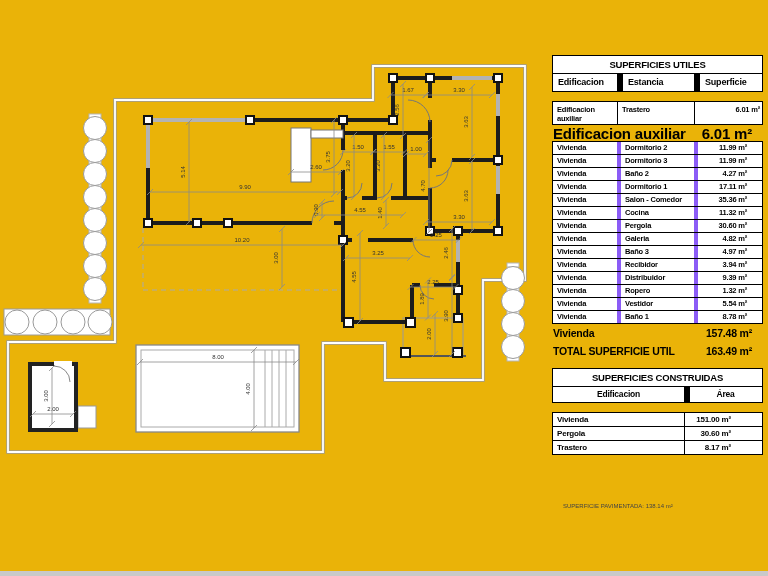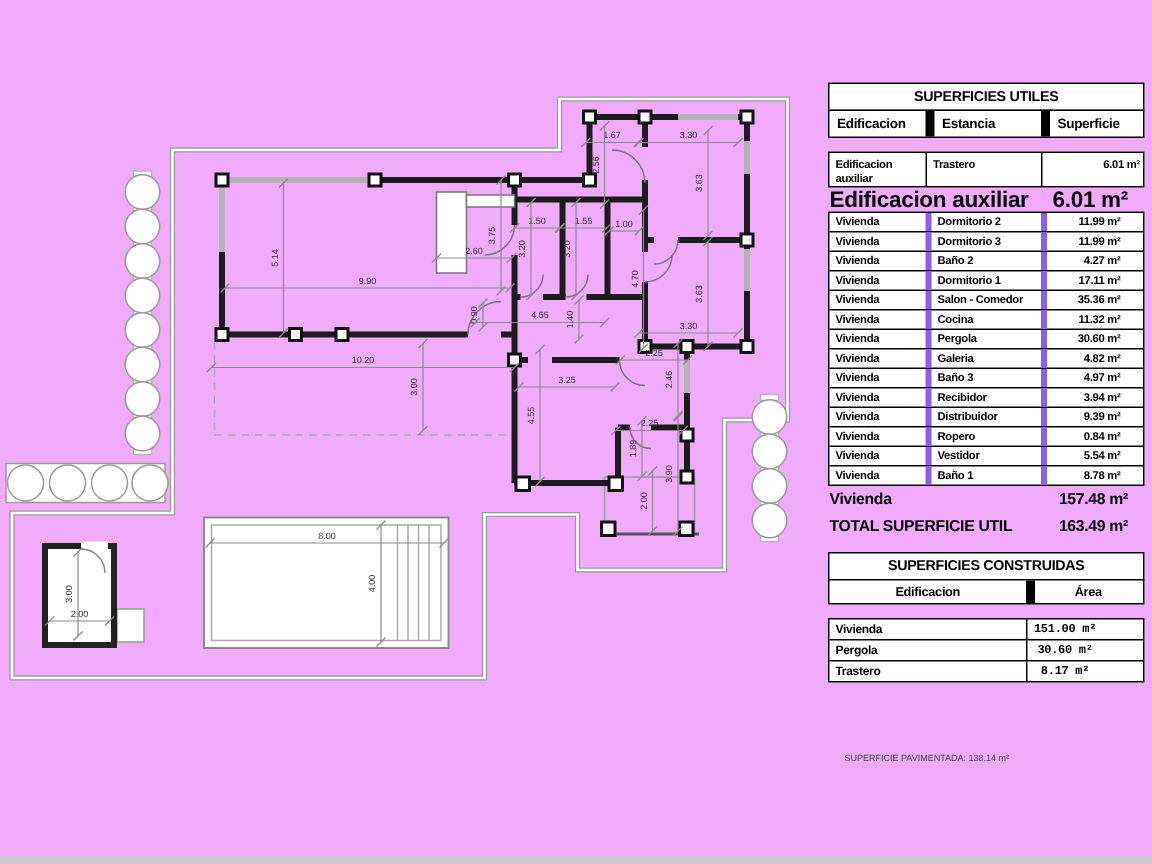--- a/index.html
+++ b/index.html
@@ -1,16 +1,16 @@
 <!DOCTYPE html>
 <html><head>
 <meta charset="utf-8">
 <style>
   html,body{margin:0;padding:0;background:#fff;}
-  #page{position:relative;width:768px;height:576px;background:#f0abfc;overflow:hidden;
+  #page{position:relative;width:768px;height:576px;background:#eab308;overflow:hidden;
         font-family:"Liberation Sans", sans-serif;}
   #plan-svg{position:absolute;left:0;top:0;}
   .dim-text{font-family:"Liberation Sans", sans-serif;font-size:6px;fill:#333;}
   
   .tbl{position:absolute;width:211px;color:#000;}
   #t1{left:552px;top:55px;}
   #t2{left:552px;top:368px;}
   .tbox{border:1px solid #000;box-sizing:border-box;background:#fff;}
   .tb-title{height:19px;line-height:18px;text-align:center;font-size:9.5px;font-weight:bold;letter-spacing:-0.2px;}
   .grid3{display:grid;grid-template-columns:64px 77px 66px;}
@@ -33,21 +33,21 @@
   .sumrow{display:flex;justify-content:space-between;align-items:center;height:16px;
           font-weight:bold;font-size:15px;letter-spacing:-0.2px;}
   .sumrow .sv{padding-right:11px;}
   .sumrow .sl{padding-left:1px;}
   .totrow{height:18px;font-size:10.5px;}
   .r2{display:grid;grid-template-columns:131px 77px;border-top:1px solid #000;}
   .r2:first-child{border-top:none;}
   .c2{font-size:8px;font-weight:bold;letter-spacing:-0.2px;line-height:13px;height:13px;
       padding-left:4px;border-left:1px solid #000;box-sizing:border-box;}
   .c2:first-child{border-left:none;}
-  .c2.val{text-align:center;padding-right:30px;font-family:Liberation Mono, monospace;}
+  .c2.val{text-align:right;padding-right:30px;}
   .hc2{text-align:center;padding-left:0;font-size:8.5px;height:15px;line-height:14px;}
   #footnote{position:absolute;left:563px;top:503px;font-size:6px;color:#444;letter-spacing:0;}
   #bottom-strip{position:absolute;left:0;top:571px;width:768px;height:5px;background:#c9c9c9;}
 </style>
 </head>
 <body>
 
 <div id="page">
 
   <svg id="plan-svg" width="768" height="576" viewBox="0 0 768 576">
@@ -399,21 +399,21 @@
           <div class="cell val">3.94 m²</div>
         </div>
         <div class="rrow">
           <div class="cell">Vivienda</div>
           <div class="cell">Distribuidor</div>
           <div class="cell val">9.39 m²</div>
         </div>
         <div class="rrow">
           <div class="cell">Vivienda</div>
           <div class="cell">Ropero</div>
-          <div class="cell val">0.84 m²</div>
+          <div class="cell val">1.32 m²</div>
         </div>
         <div class="rrow">
           <div class="cell">Vivienda</div>
           <div class="cell">Vestidor</div>
           <div class="cell val">5.54 m²</div>
         </div>
         <div class="rrow">
           <div class="cell">Vivienda</div>
           <div class="cell">Baño 1</div>
           <div class="cell val">8.78 m²</div>

